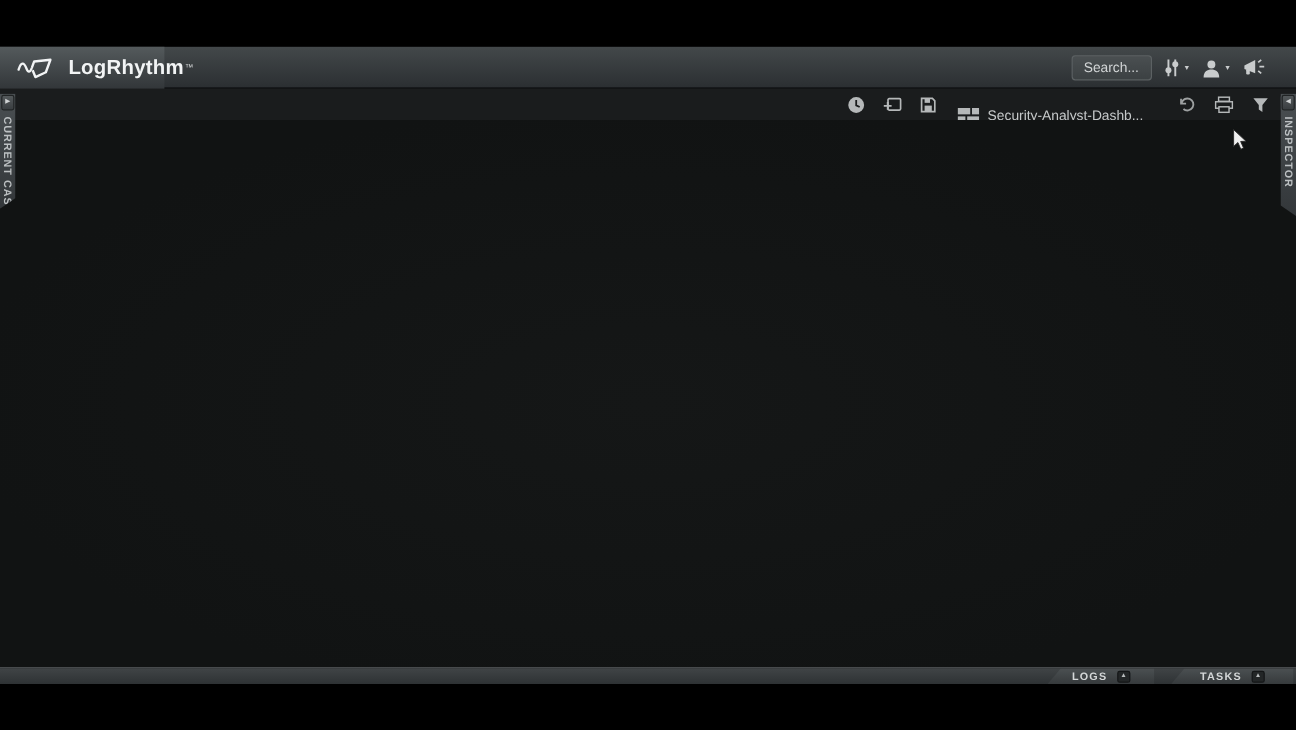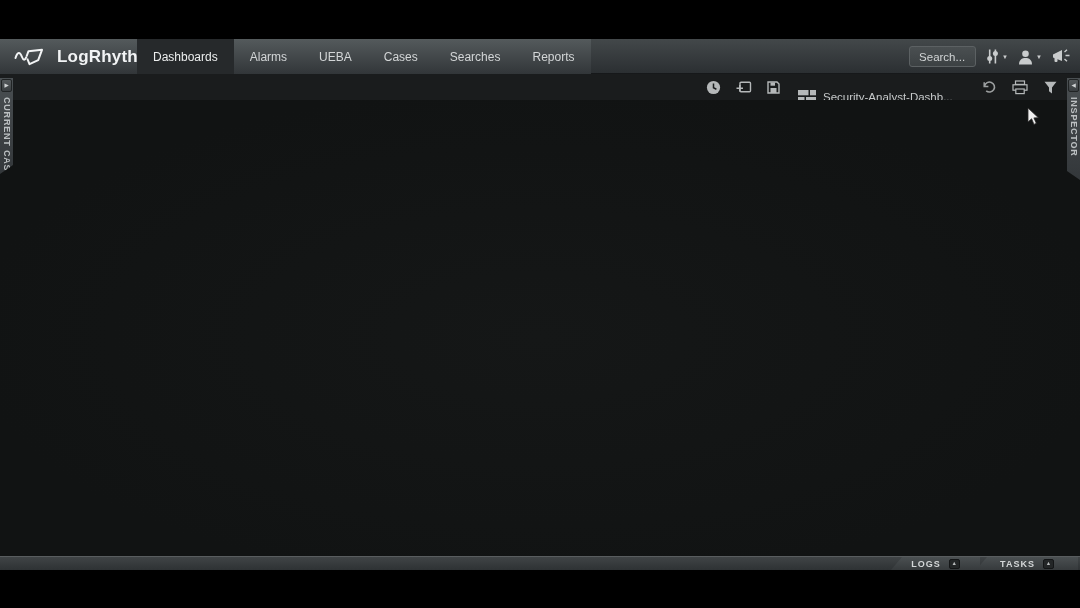--- a/index.html
+++ b/index.html
@@ -13,21 +13,21 @@
   .navbar{position:absolute;left:0;top:39px;width:1080px;height:35px;
           background:linear-gradient(#43484a,#2b2f32);border-bottom:1px solid #16181a;box-sizing:border-box;}
   .nav-light{position:absolute;left:0;top:0;height:35px;display:flex;
              background:linear-gradient(#545a5c,#323639);}
   .brand{display:flex;align-items:center;width:137px;padding-left:14px;box-sizing:border-box;}
   .brand-name{color:#f2f4f5;font-size:17px;font-weight:bold;margin-left:7px;letter-spacing:.2px;white-space:nowrap;}
   .brand-mark{color:#d7dadb;font-size:7px;vertical-align:top;margin-left:1px;}
   .nav-tabs{display:flex;height:35px;}
   .nav-tab{display:flex;align-items:center;padding:0 16px;font-size:12px;color:#d3d6d7;cursor:default;white-space:nowrap;}
   .nav-tab.active{background:#26292b;color:#eceeee;}
-  .nav-right{position:absolute;right:8px;top:0;height:35px;display:flex;align-items:center;gap:9px;}
+  .nav-right{position:absolute;right:24px;top:0;height:35px;display:flex;align-items:center;gap:9px;}
   .search-btn{height:21px;padding:0 10px 0 9px;background:linear-gradient(#4a4f51,#3c4143);
               border:1px solid #5c6163;border-radius:3px;color:#d2d5d6;font-size:11.5px;
               display:flex;align-items:center;box-sizing:border-box;}
   .iconbtn{display:flex;align-items:center;gap:2px;}
   .caret{color:#c9cccd;font-size:8px;line-height:8px;}
 
   
   .toolbar{position:absolute;left:0;top:74px;width:1080px;height:26px;background:#1a1c1d;}
   .tb-mid{position:absolute;left:706px;top:0;height:26px;display:flex;align-items:center;gap:14px;}
   .dash-selector{display:flex;align-items:center;gap:7px;margin-left:3px;margin-top:19px;}
@@ -55,21 +55,21 @@
             color:#d0d3d4;font-size:5.5px;line-height:5.5px;flex:none;}
   .side-label{writing-mode:vertical-rl;margin-top:5px;font-size:9px;font-weight:600;
               letter-spacing:.8px;color:#bcc0c2;white-space:nowrap;}
 
   
   .statusbar{position:absolute;left:0;top:556px;width:1080px;height:14px;
              background:linear-gradient(#404446,#2e3234);border-top:1px solid #595d5f;box-sizing:border-box;}
   .dock-tab{position:absolute;top:0;height:13px;display:flex;align-items:center;justify-content:center;gap:8px;
             background:linear-gradient(#4b5052,#363a3c);
             clip-path:polygon(11px 0,100% 0,100% 100%,0 100%);}
-  .dock-tab.logs{right:100px;width:89px;}
+  .dock-tab.logs{right:118px;width:89px;}
   .dock-tab.tasks{right:2px;width:102px;}
   .dock-label{color:#d4d7d8;font-size:9px;font-weight:600;letter-spacing:1px;}
   .dock-up{width:11px;height:10px;background:#232627;border-radius:2px;border:1px solid #141617;
            display:flex;align-items:center;justify-content:center;box-sizing:border-box;
            color:#b8bbbc;font-size:5.5px;line-height:5.5px;}
 
   .strip-bottom{position:absolute;left:0;top:570px;width:1080px;height:38px;background:#000;}
 
   
   .cursor{position:absolute;left:1027px;top:107px;}
@@ -87,28 +87,20 @@
       <div class="brand">
         <span>
           <svg width="36" height="22" viewBox="0 0 36 22">
             <path d="M1.5 12 C3.5 5.5 6 5.5 8 11 C9.3 14.6 11 14.4 12.3 11.2" fill="none" stroke="#f2f4f5" stroke-width="2" stroke-linecap="round"></path>
             <path d="M12.5 10.5 L14.5 5.2 L28 3.8 L24.2 14.2 L15.5 18.2 L13.2 12.5" fill="none" stroke="#f2f4f5" stroke-width="2" stroke-linejoin="round"></path>
           </svg>
         </span>
         <span class="brand-name">LogRhythm</span>
         <span class="brand-mark">™</span>
       </div>
-      <div class="nav-tabs">
-        <div class="nav-tab active">Dashboards</div>
-        <div class="nav-tab">Alarms</div>
-        <div class="nav-tab">UEBA</div>
-        <div class="nav-tab">Cases</div>
-        <div class="nav-tab">Searches</div>
-        <div class="nav-tab">Reports</div>
-      </div>
     </div>
 
     <div class="nav-right">
       <div class="search-btn">Search...</div>
       <div class="iconbtn">
         <span>
           <svg width="15" height="17" viewBox="0 0 15 17">
             <line x1="4.7" y1="1.5" x2="4.7" y2="15.5" stroke="#c9cccd" stroke-width="1.6"></line>
             <line x1="10.4" y1="1.5" x2="10.4" y2="15.5" stroke="#c9cccd" stroke-width="1.6"></line>
             <circle cx="4.7" cy="10.5" r="2.5" fill="#c9cccd"></circle>

